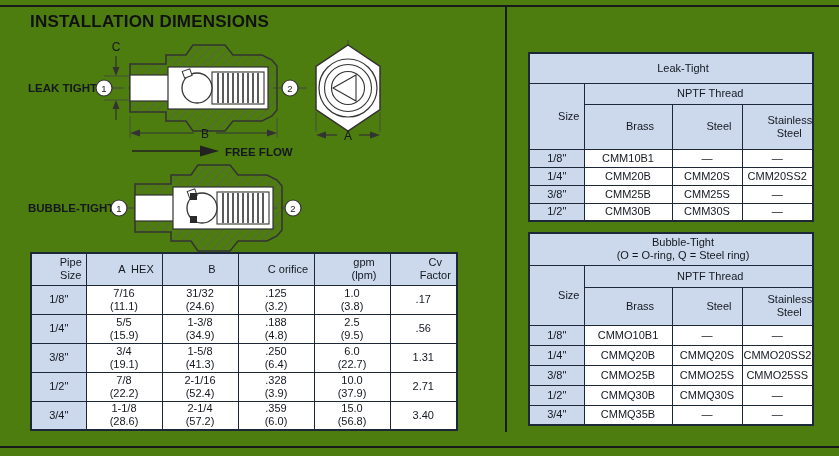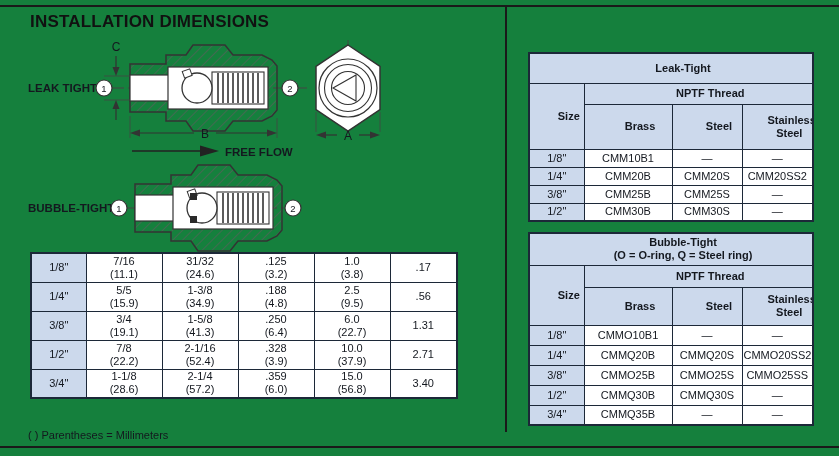--- a/index.html
+++ b/index.html
@@ -1,31 +1,31 @@
 <!DOCTYPE html>
 <html><head>
 <meta charset="utf-8">
 <style>
   html,body{margin:0;padding:0;background:#ffffff;}
   .page{
-    position:relative;width:839px;height:456px;background:#15803d;
+    position:relative;width:839px;height:456px;background:#4d7c0f;
     font-family:"Liberation Sans",sans-serif;color:#14181f;overflow:hidden;
   }
   .rule{position:absolute;background:#1a1a1a;}
   .rule.top{left:0;top:5px;width:839px;height:2px;}
   .rule.bottom{left:0;top:446px;width:839px;height:2px;}
   .vdivider{position:absolute;left:505px;top:5px;width:2px;height:427px;background:#1a1a1a;}
   .section-title{position:absolute;font-weight:bold;letter-spacing:.2px;color:#111;}
   .title-left{left:30px;top:12px;font-size:17px;}
   .title-right{left:530px;top:20px;font-size:16px;margin-top:43px;}
   .footnote{position:absolute;left:28px;top:429px;font-size:11px;color:#14181f;}
   table{position:absolute;border-collapse:collapse;table-layout:fixed;background:#fff;border:2px solid #1c2838;}
   td,th{border:1px solid #1c2838;padding:0 1px;text-align:center;vertical-align:middle;
         font-size:11px;line-height:1.18;color:#14181f;overflow:hidden;}
-  th{font-weight:bold;padding-left:25px;}
+  th{font-weight:normal;padding-left:25px;}
   .blue{background:#ccd9ec;}
   .pre{white-space:pre;}
   svg text{font-family:"Liberation Sans",sans-serif;fill:#14181f;}
   .drawings{position:absolute;left:0;top:0;}
 </style>
 </head>
 <body>
 
 <div class="page">
   <div class="rule top"></div>
@@ -103,20 +103,37 @@
   <table style="left:30px;top:252px;width:426px;">
     <colgroup>
         <col style="width:55px">
         <col style="width:76px">
         <col style="width:76px">
         <col style="width:76px">
         <col style="width:76px">
         <col style="width:67px">
       </colgroup>
     <tbody>
+        <tr style="height:32px">
+      <th class="blue">
+            <div>Pipe</div>
+            <div>Size</div>
+          </th>
+      <th class="blue pre">A  HEX</th>
+      <th class="blue">B</th>
+      <th class="blue">C orifice</th>
+      <th class="blue">
+            <div>gpm</div>
+            <div>(lpm)</div>
+          </th>
+      <th class="blue">
+            <div>Cv</div>
+            <div>Factor</div>
+          </th>
+    </tr>
     <tr style="height:29px">
       <td class="blue">1/8"</td>
       <td>
             <div>7/16</div>
             <div>(11.1)</div>
           </td>
       <td>
             <div>31/32</div>
             <div>(24.6)</div>
           </td>
@@ -206,21 +223,20 @@
           </td>
       <td>
             <div>15.0</div>
             <div>(56.8)</div>
           </td>
       <td>3.40</td>
     </tr>
   </tbody>
     </table>
 
-  <div class="footnote">(  ) Parentheses = Millimeters</div>
 
   <table style="left:528px;top:52px;width:284px;">
     <colgroup>
         <col style="width:55px">
         <col style="width:88px">
         <col style="width:70px">
         <col style="width:71px">
       </colgroup>
     <tbody>
         <tr style="height:30px">

